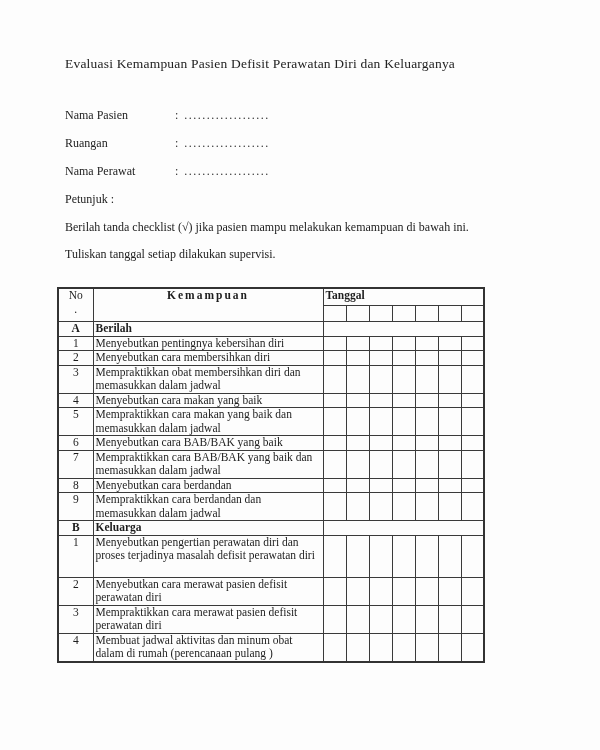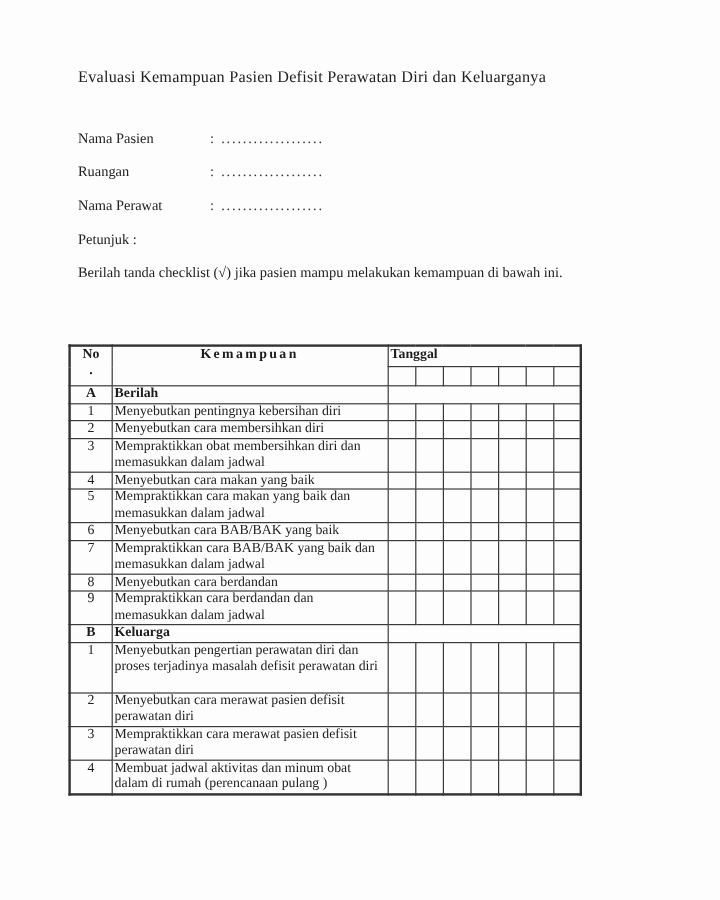--- a/index.html
+++ b/index.html
@@ -33,21 +33,21 @@
   table.eval col.c-kem{width:230px;}
   table.eval col.c-d{width:23px;}
   table.eval th, table.eval td{
     border:1px solid #3a3a3a;
     padding:0 2px;
     line-height:13.5px;
     vertical-align:top;
     overflow:hidden;
   }
   table.eval{border:2px solid #333;}
-  th.no-h{white-space:pre-line;font-size:11.5px;text-align:center;font-weight:bold;}
+  th.no-h{white-space:pre-line;font-size:11.5px;text-align:center;font-weight:normal;}
   th.kem-h{text-align:center;font-weight:bold;letter-spacing:2px;}
   th.tgl-h{text-align:left;font-weight:bold;height:16px;}
   tr.subheader th{height:15px;}
   td.cell-no{text-align:center;}
   td.cell-text{padding-left:5px;}
   tr.section-row td{font-weight:bold;}
   tr.item-row td{height:13px;}
   td.date-cell{background:#fdfdfd;}
   .b1{height:42px;}
 </style>
@@ -68,20 +68,21 @@
       <span class="field-value">: ...................</span>
     </div>
     <div class="field-row">
       <span class="field-label">Nama Perawat</span>
       <span class="field-value">: ...................</span>
     </div>
   </div>
 
   <div class="petunjuk">Petunjuk :</div>
   <div class="instr1">Berilah tanda checklist (√) jika pasien mampu melakukan kemampuan di bawah ini.</div>
+  <div class="instr2">Tuliskan tanggal setiap dilakukan supervisi.</div>
 
   <table class="eval">
     <colgroup>
       <col class="c-no">
         <col class="c-kem">
       <col class="c-d">
         <col class="c-d">
         <col class="c-d">
         <col class="c-d">
         <col class="c-d">

